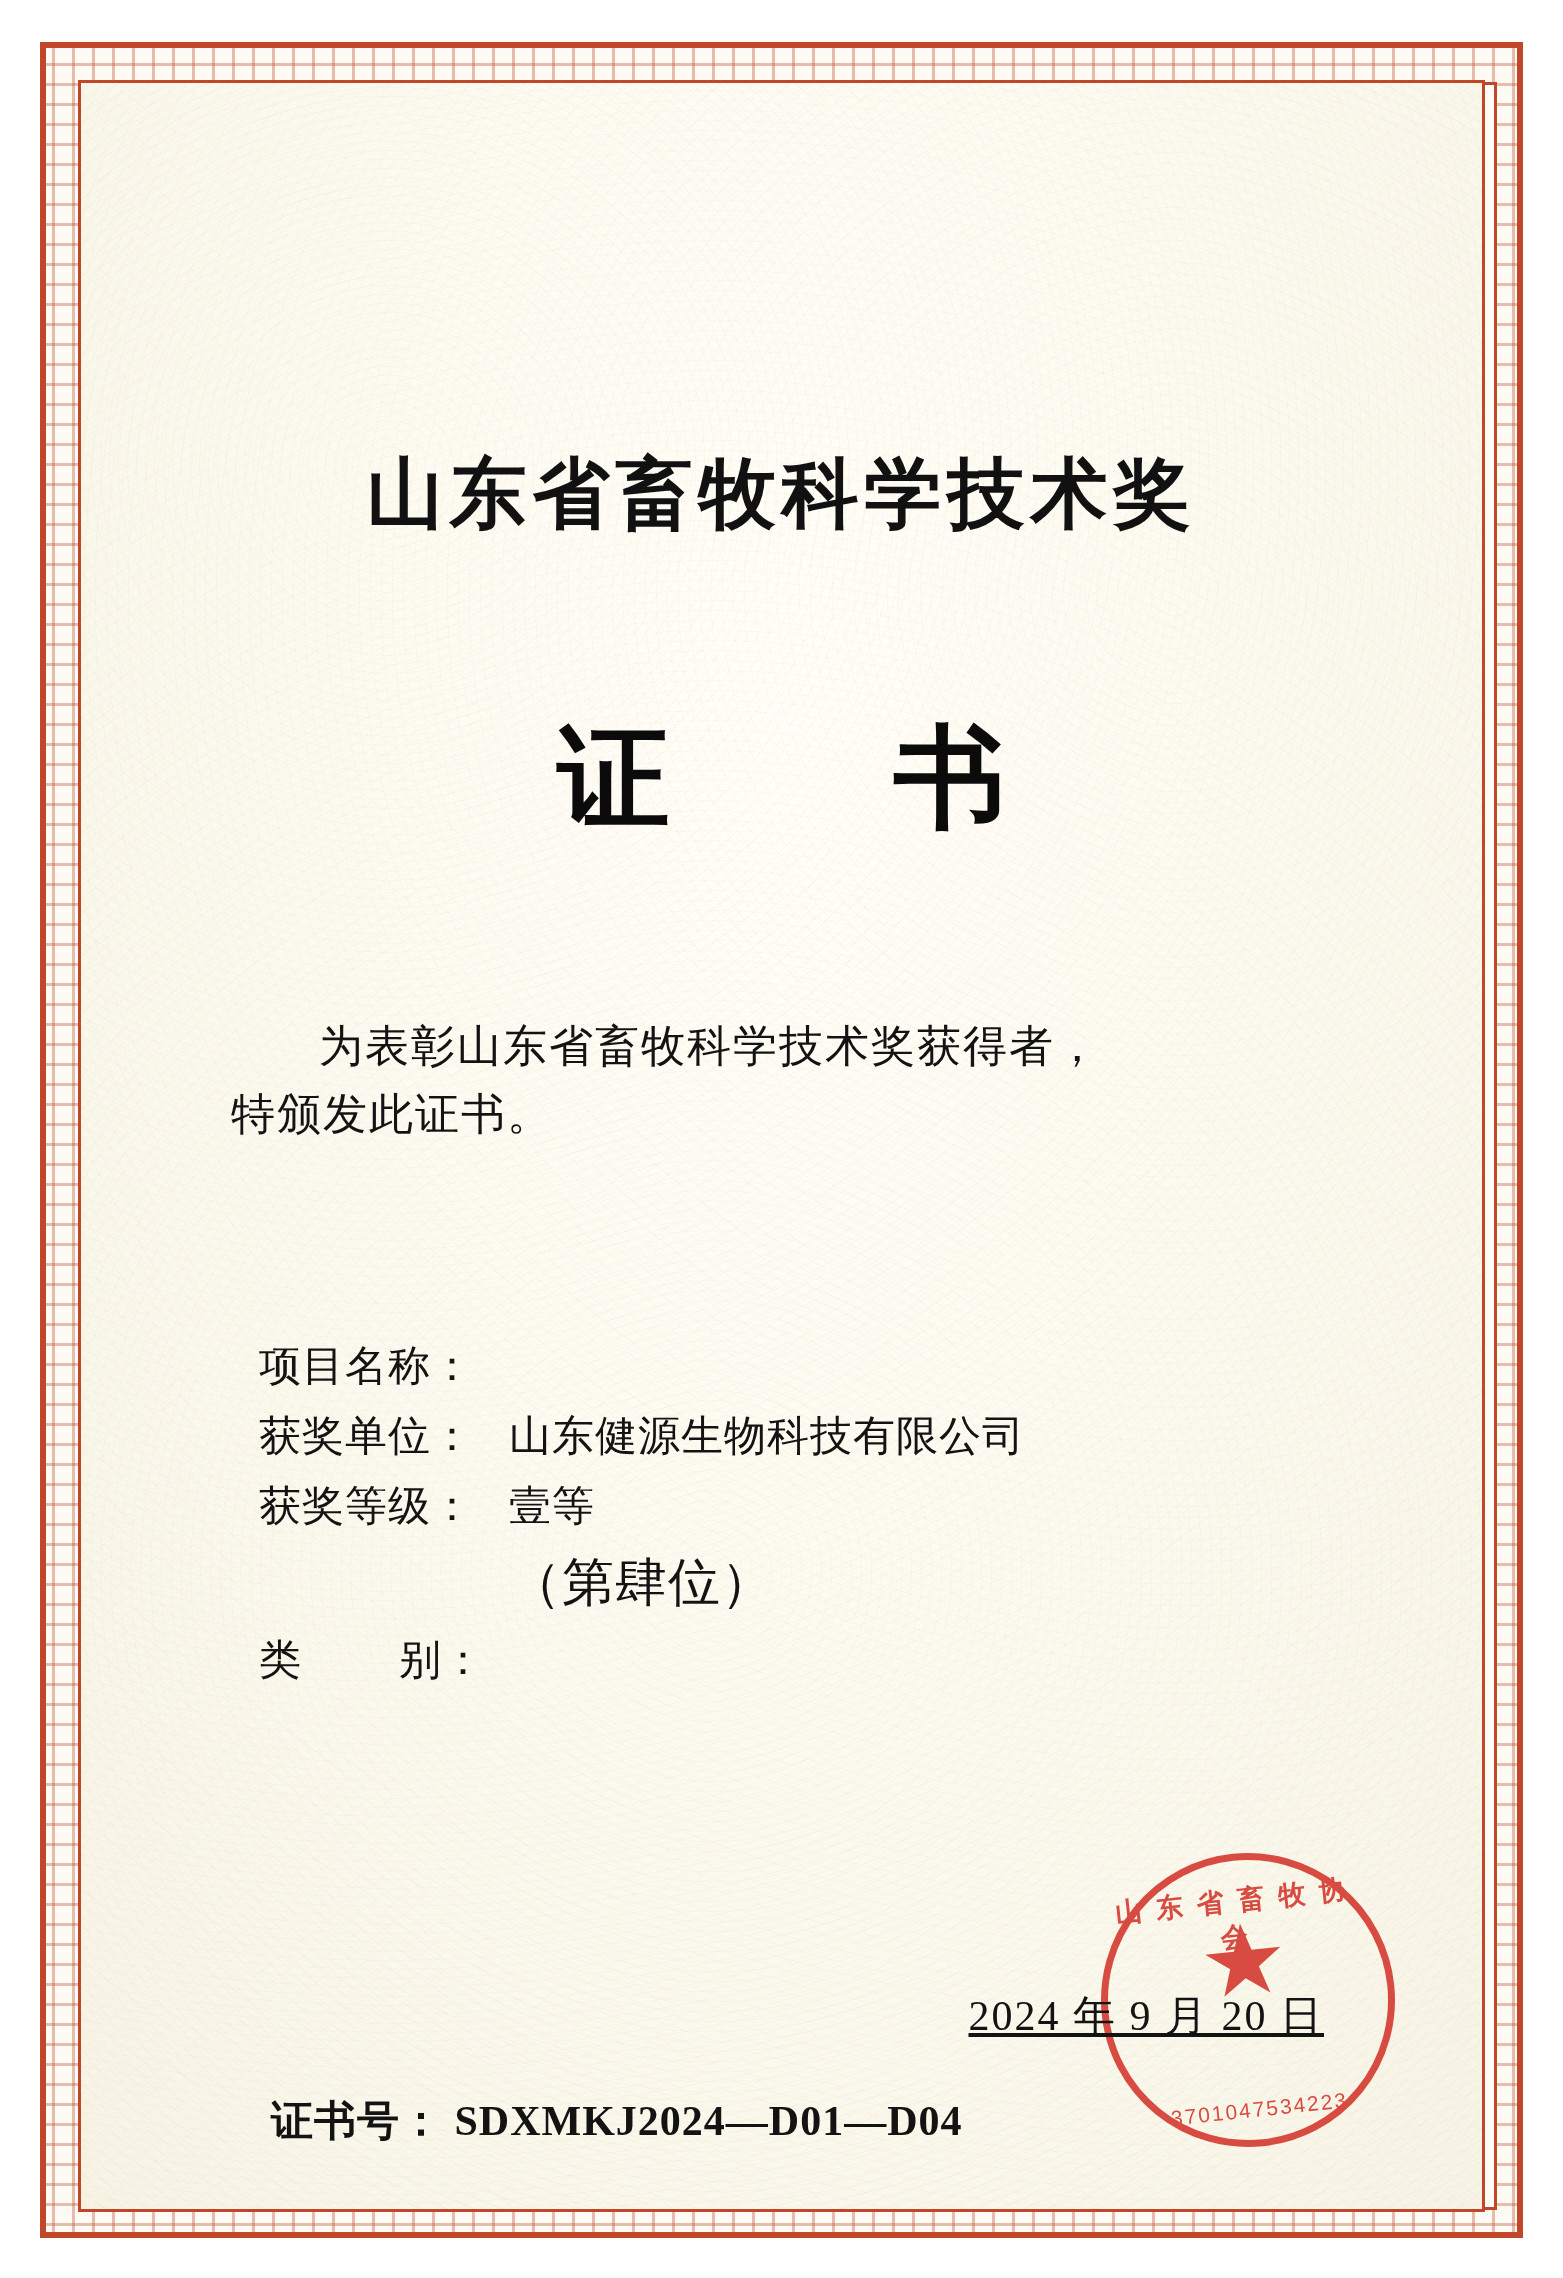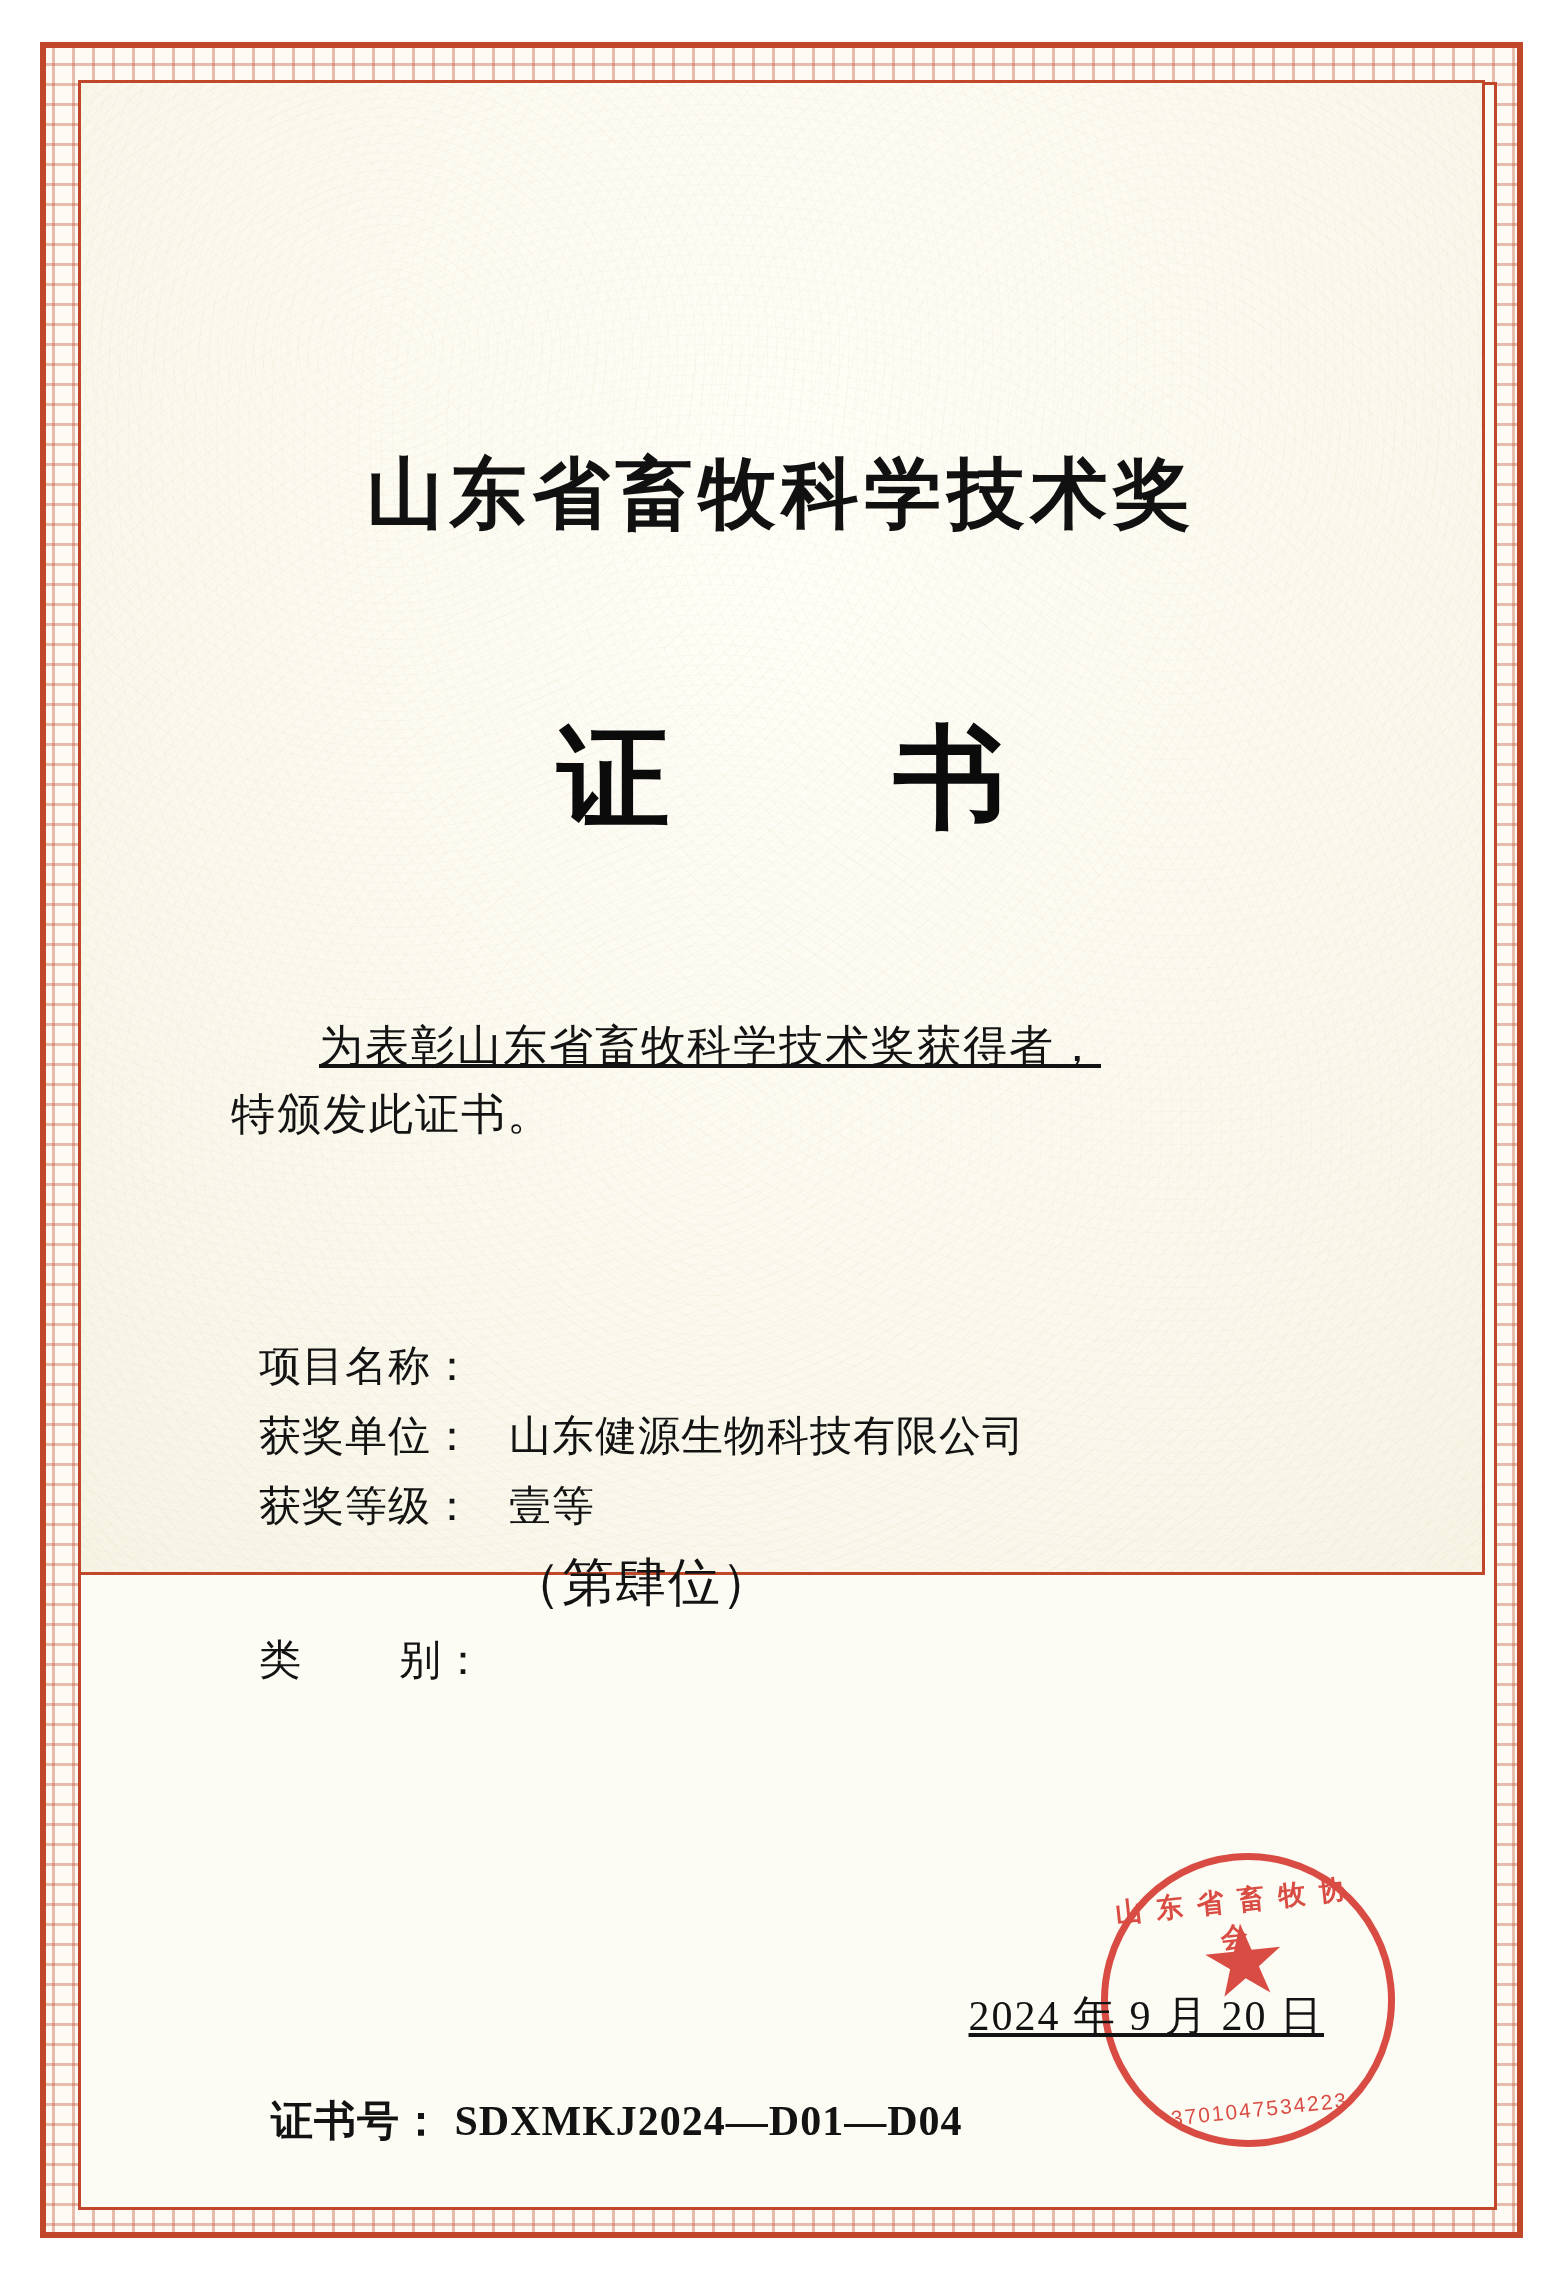--- a/index.html
+++ b/index.html
@@ -65,21 +65,21 @@
     box-sizing: border-box;
     border: 3px solid #c0472a;
     background: #fdfcf4;
   }
 
   .frame-inner {
     position: absolute;
     left: 78px;
     top: 80px;
     width: 1407px;
-    height: 1495px;
+    height: 2132px;
     box-sizing: border-box;
     border: 3px solid #c0472a;
     background:
       radial-gradient(ellipse at 50% 30%, #fffef8 0%, #fbf9ee 60%, #f7f4e6 100%);
   }
 
   
   .guilloche {
     position: absolute;
     left: 0; top: 0; right: 0; bottom: 0;
@@ -134,21 +134,20 @@
     right: 150px;
     top: 930px;
     font-size: 44px;
     line-height: 1.55;
     color: #131313;
     letter-spacing: 2px;
   }
   .statement .indent {
     text-indent: 88px;
     display: block;
-    text-decoration: underline;
   }
 
   .fields {
     position: absolute;
     left: 178px;
     right: 120px;
     top: 1255px;
   }
   .field-row {
     display: flex;

